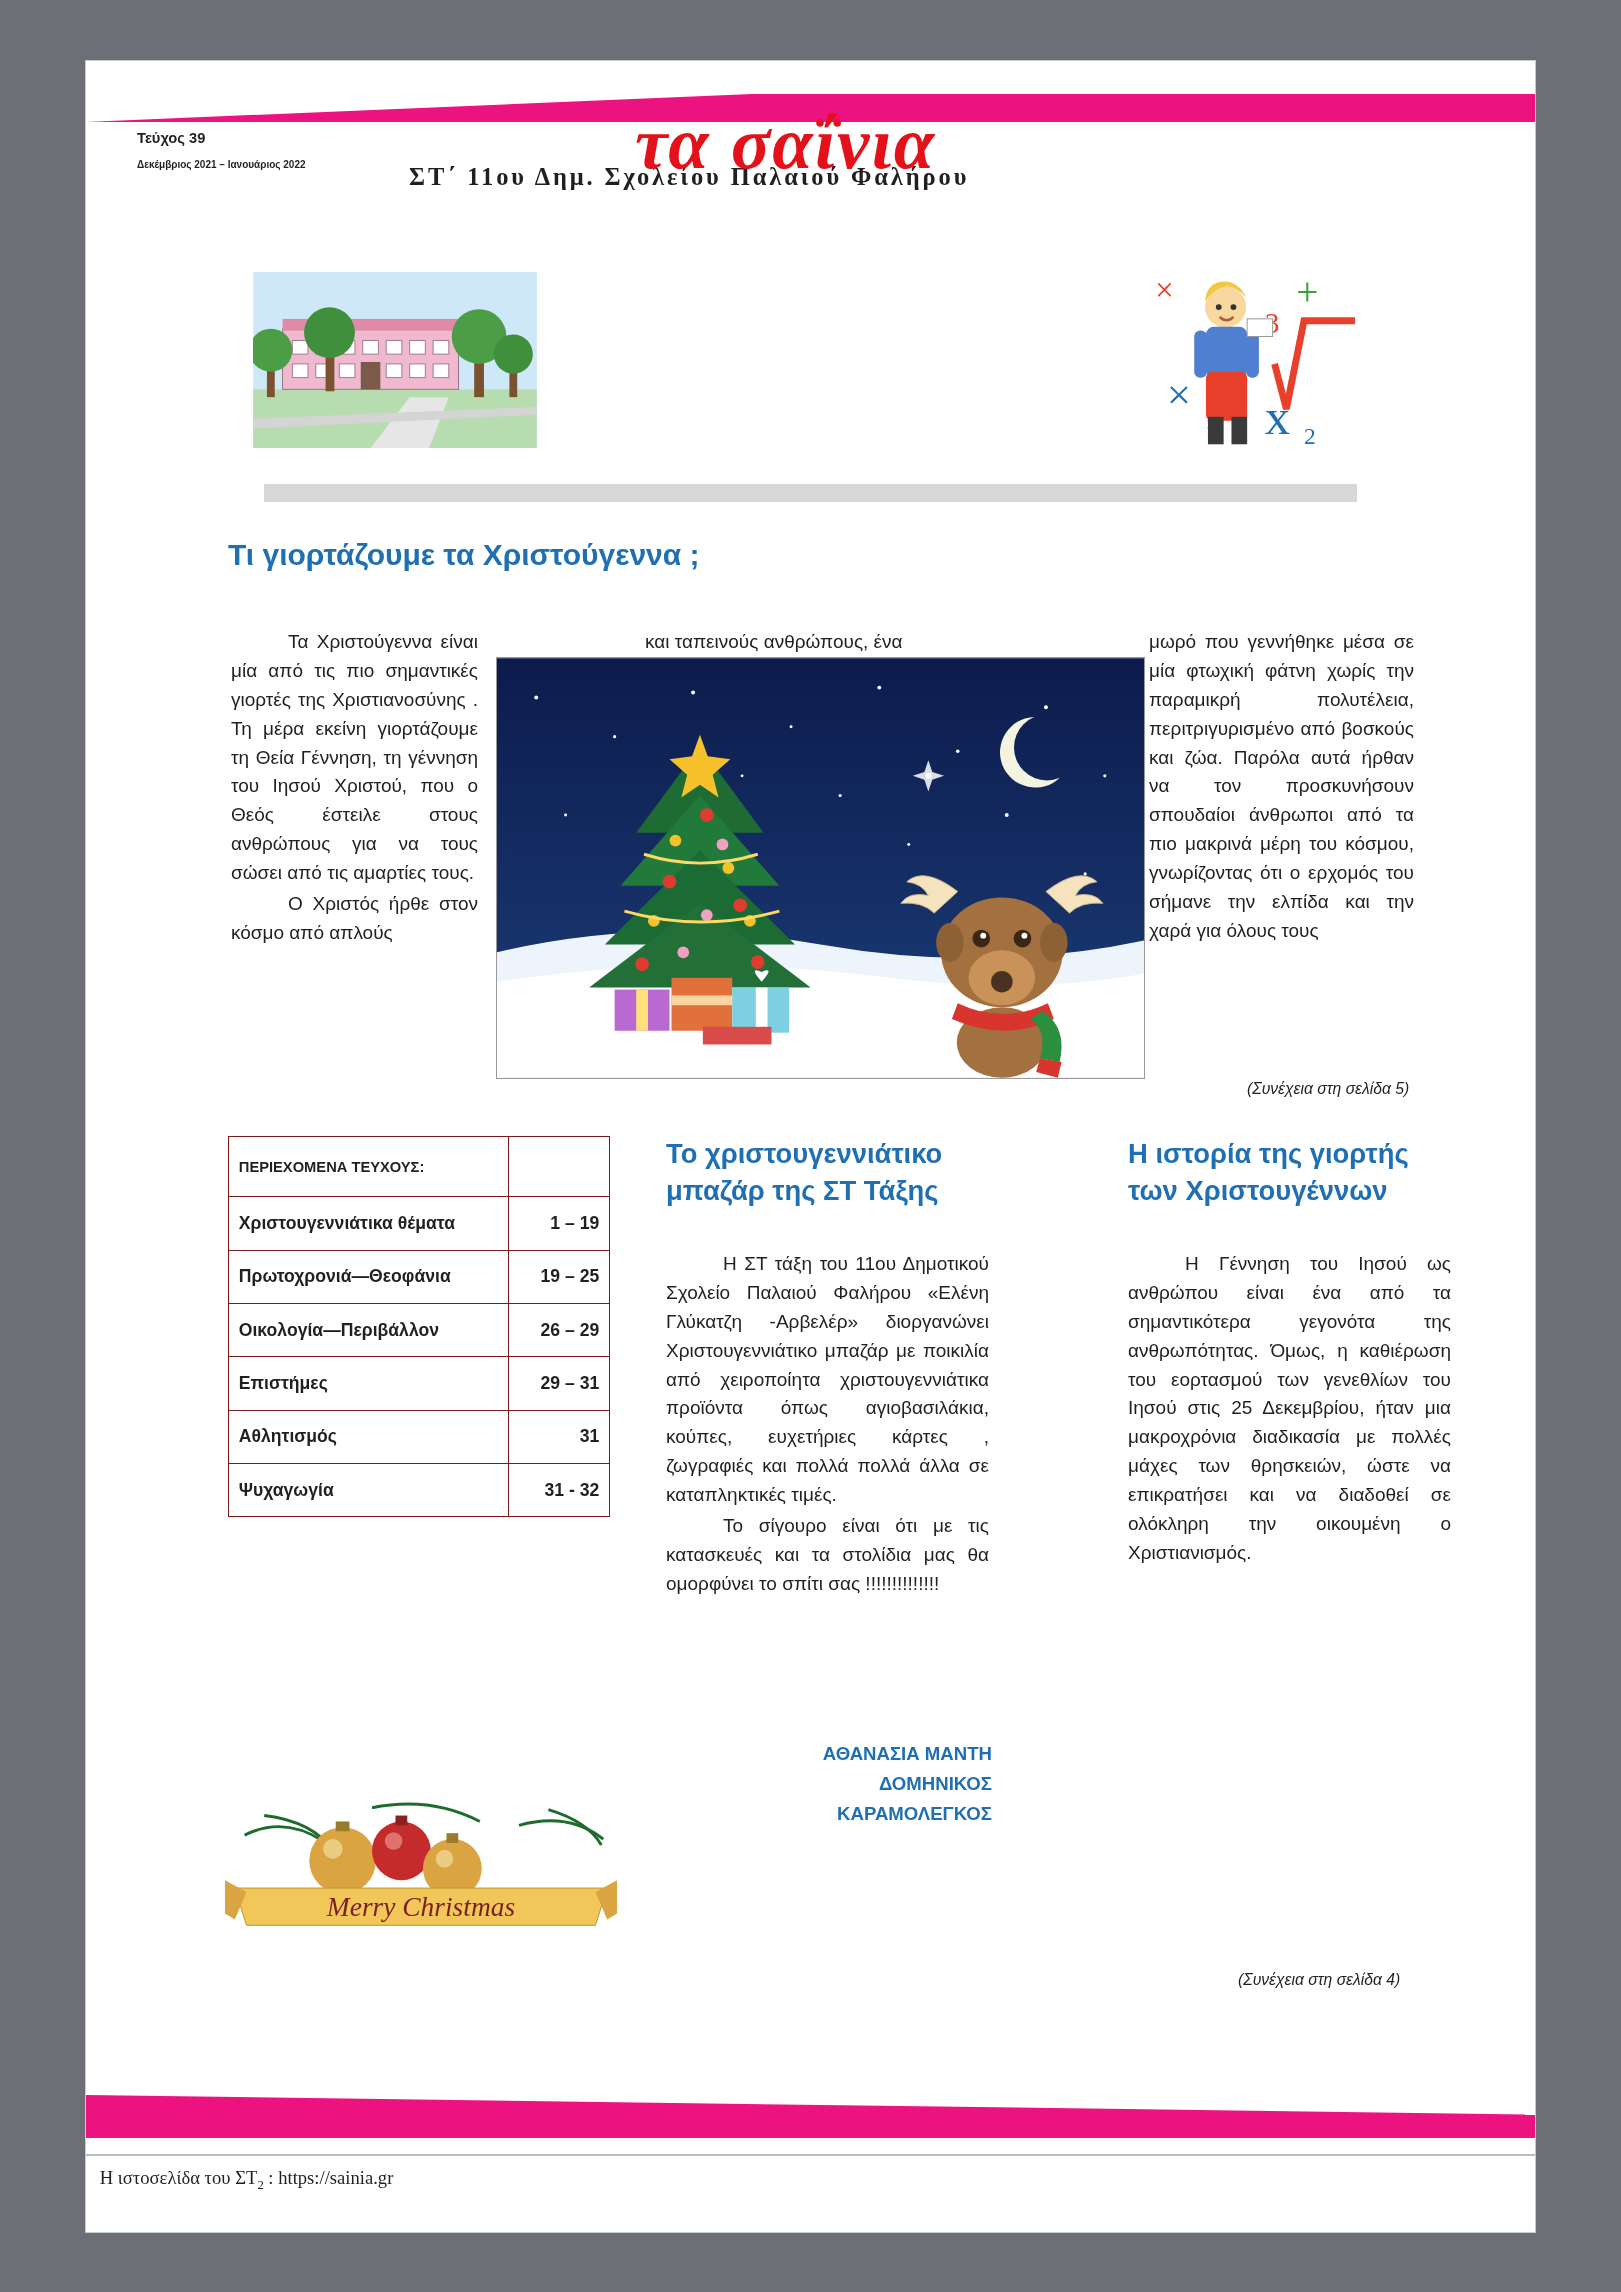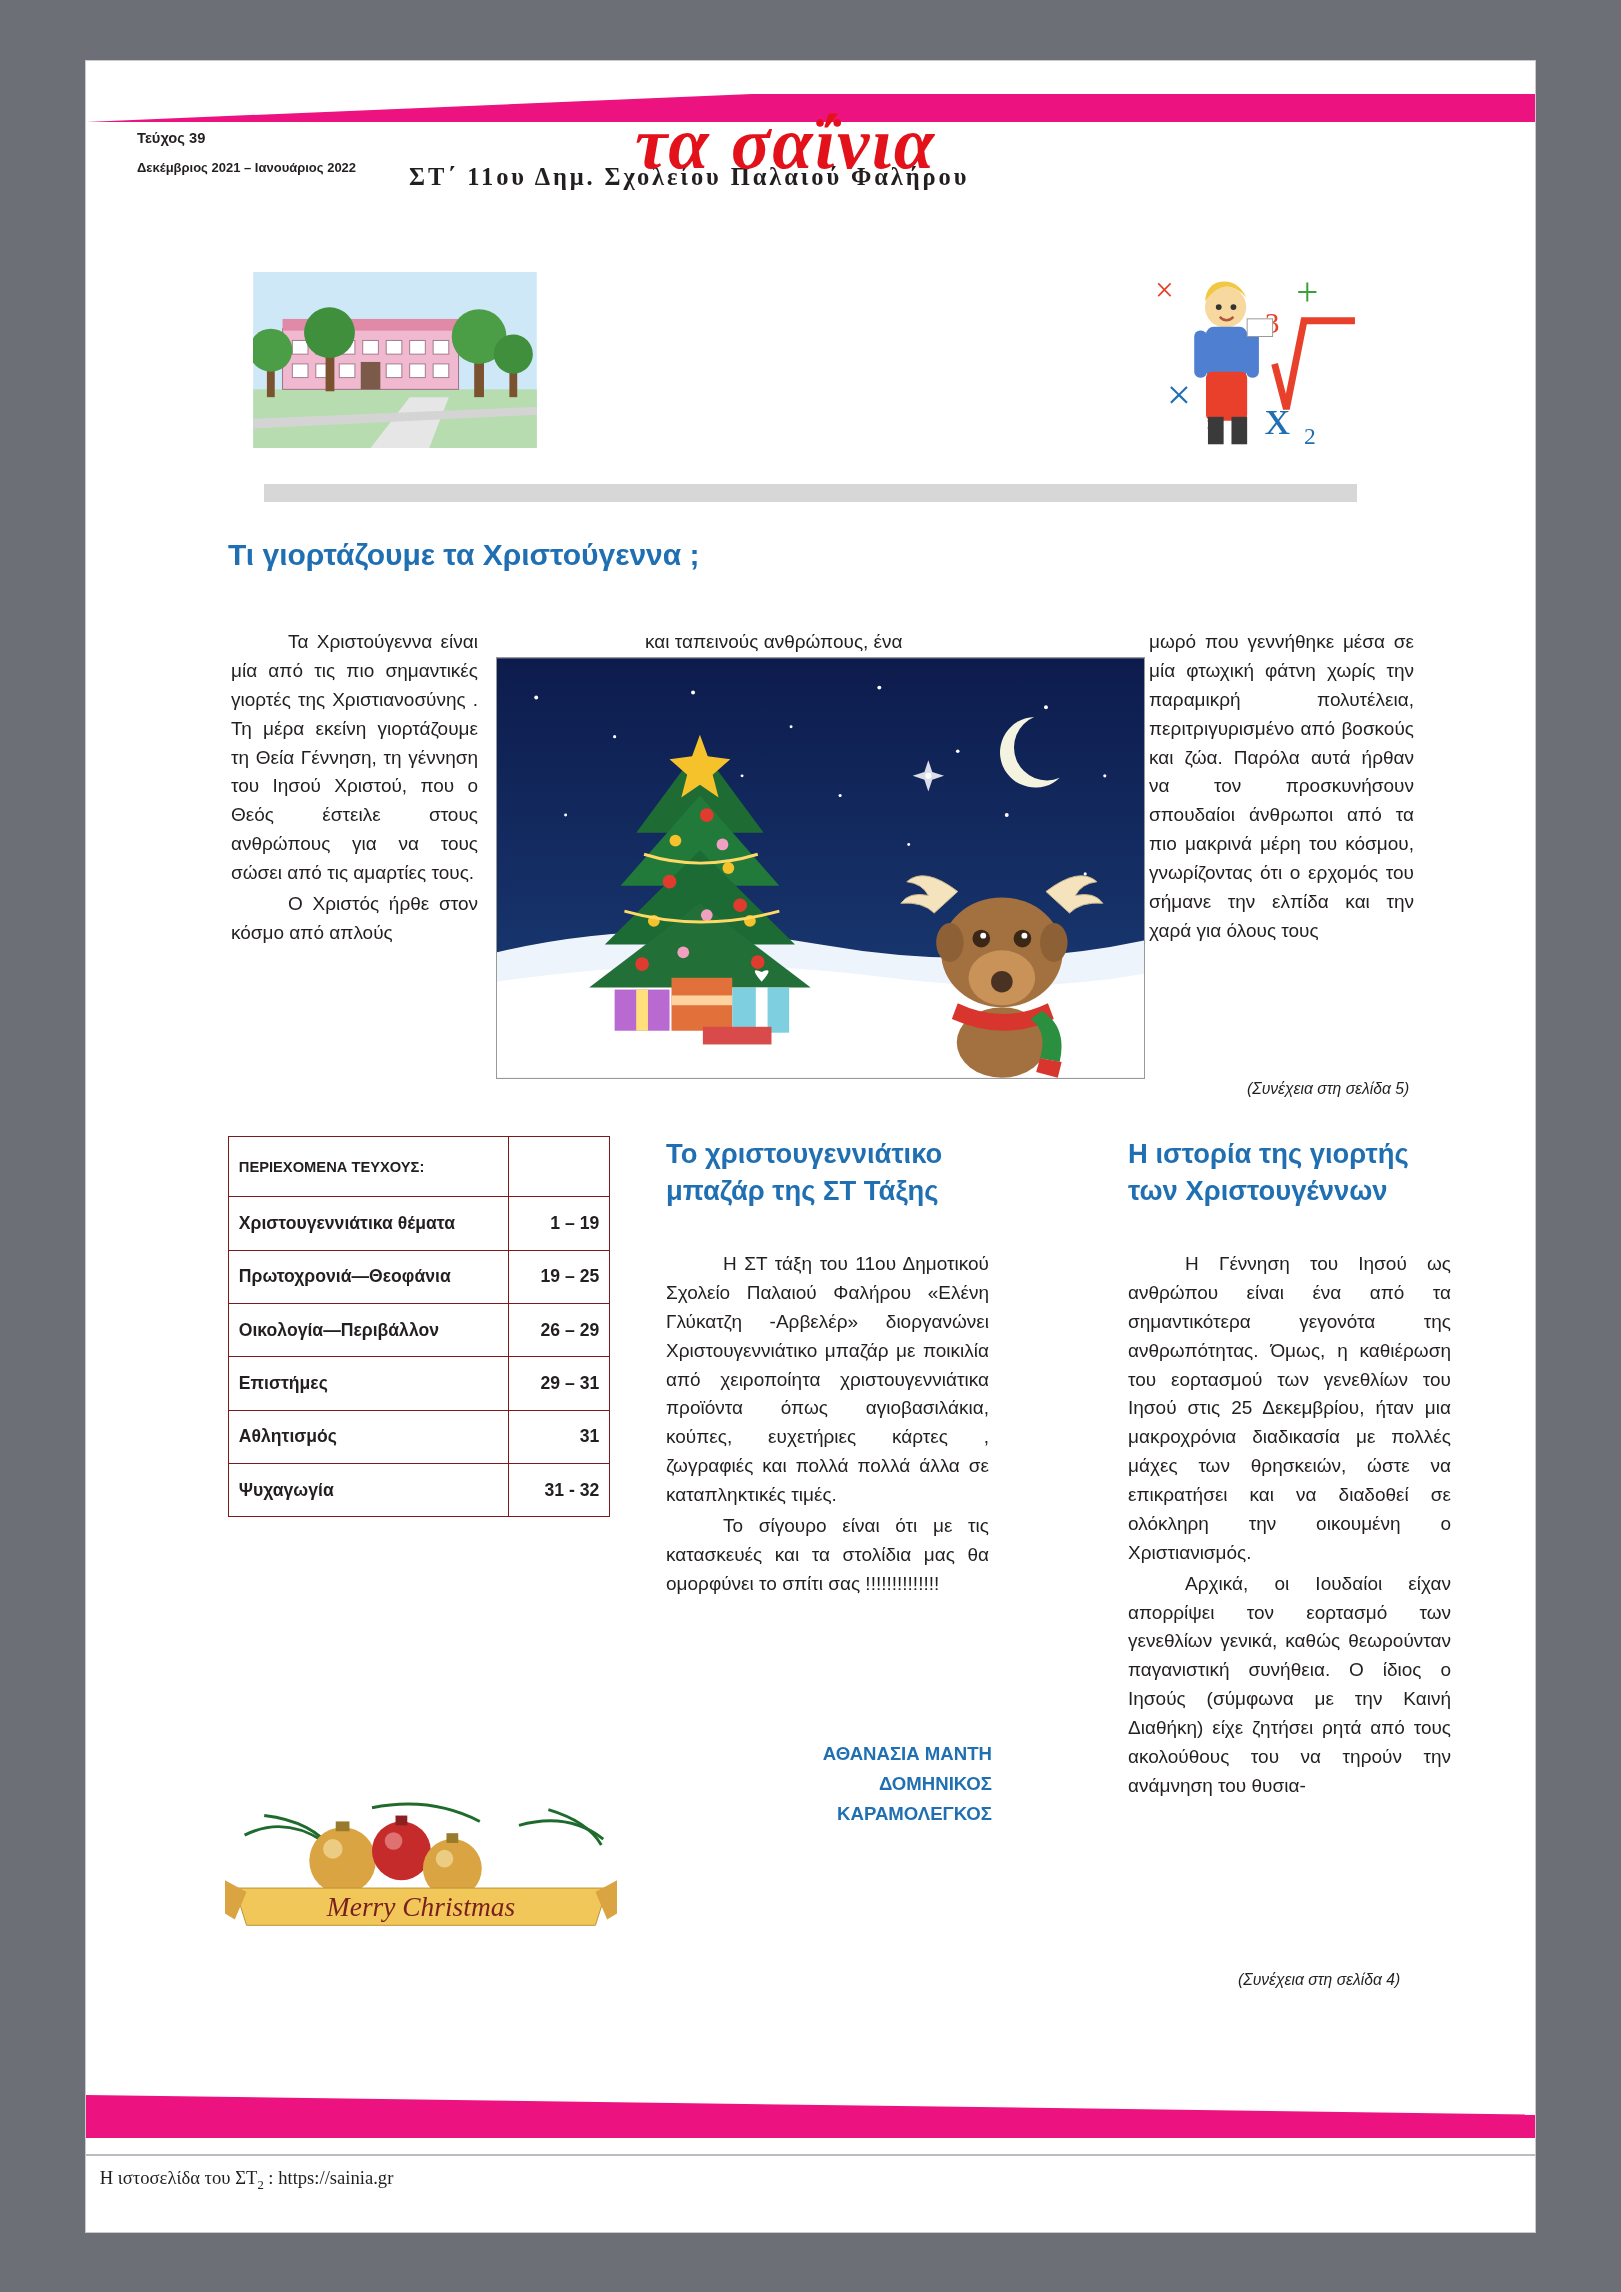--- a/index.html
+++ b/index.html
@@ -64,21 +64,21 @@
   .issue-block {
     position: absolute;
     left: 51px;
     top: 61px;
     font-size: 14.7px;
     font-weight: bold;
     color: #231f20;
     line-height: 2.2;
   }
   .issue-date {
-    font-size: 13px;
+    font-size: 10px;
     text-align: center;
   }
   .school-line {
     position: absolute;
     left: 323px;
     top: 102px;
     font-size: 24.5px;
     font-weight: bold;
     letter-spacing: 2.9px;
     color: #231f20;
@@ -469,21 +469,20 @@
     <p class="indent">Το σίγουρο είναι ότι με τις κατασκευές και τα στολίδια μας θα ομορφύνει το σπίτι σας !!!!!!!!!!!!!!</p>
   </div>
   <div class="byline" id="byline-1">
     <div>ΑΘΑΝΑΣΙΑ ΜΑΝΤΗ</div>
     <div>ΔΟΜΗΝΙΚΟΣ ΚΑΡΑΜΟΛΕΓΚΟΣ</div>
   </div>
 
   <div class="subhead" id="sub-3">Η ιστορία της γιορτής των Χριστουγέννων</div>
   <div class="col" id="right-col">
     <p class="indent">Η Γέννηση του Ιησού ως ανθρώπου είναι ένα από τα σημαντικότερα γεγονότα της ανθρωπότητας. Όμως, η καθιέρωση του εορτασμού των γενεθλίων του Ιησού στις 25 Δεκεμβρίου, ήταν μια μακροχρόνια διαδικασία με πολλές μάχες των θρησκειών, ώστε να επικρατήσει και να διαδοθεί σε ολόκληρη την οικουμένη ο Χριστιανισμός.</p>
-    <p class="indent">Αρχικά, οι Ιουδαίοι είχαν απορρίψει τον εορτασμό των γενεθλίων γενικά, καθώς θεωρούνταν παγανιστική συνήθεια. Ο ίδιος ο Ιησούς (σύμφωνα με την Καινή Διαθήκη)  είχε ζητήσει ρητά από τους ακολούθους του να τηρούν την ανάμνηση του θυσια-</p>
   </div>
   <div class="cont-note" id="cont-2">(Συνέχεια στη σελίδα 4)</div>
 
   <div class="band-bottom"></div>
   <div class="footer-rule"></div>
   <div class="footer-text">
     <span>Η ιστοσελίδα του ΣΤ</span><span class="sub">2</span><span> : https://sainia.gr</span>
   </div>
 
 </div>

